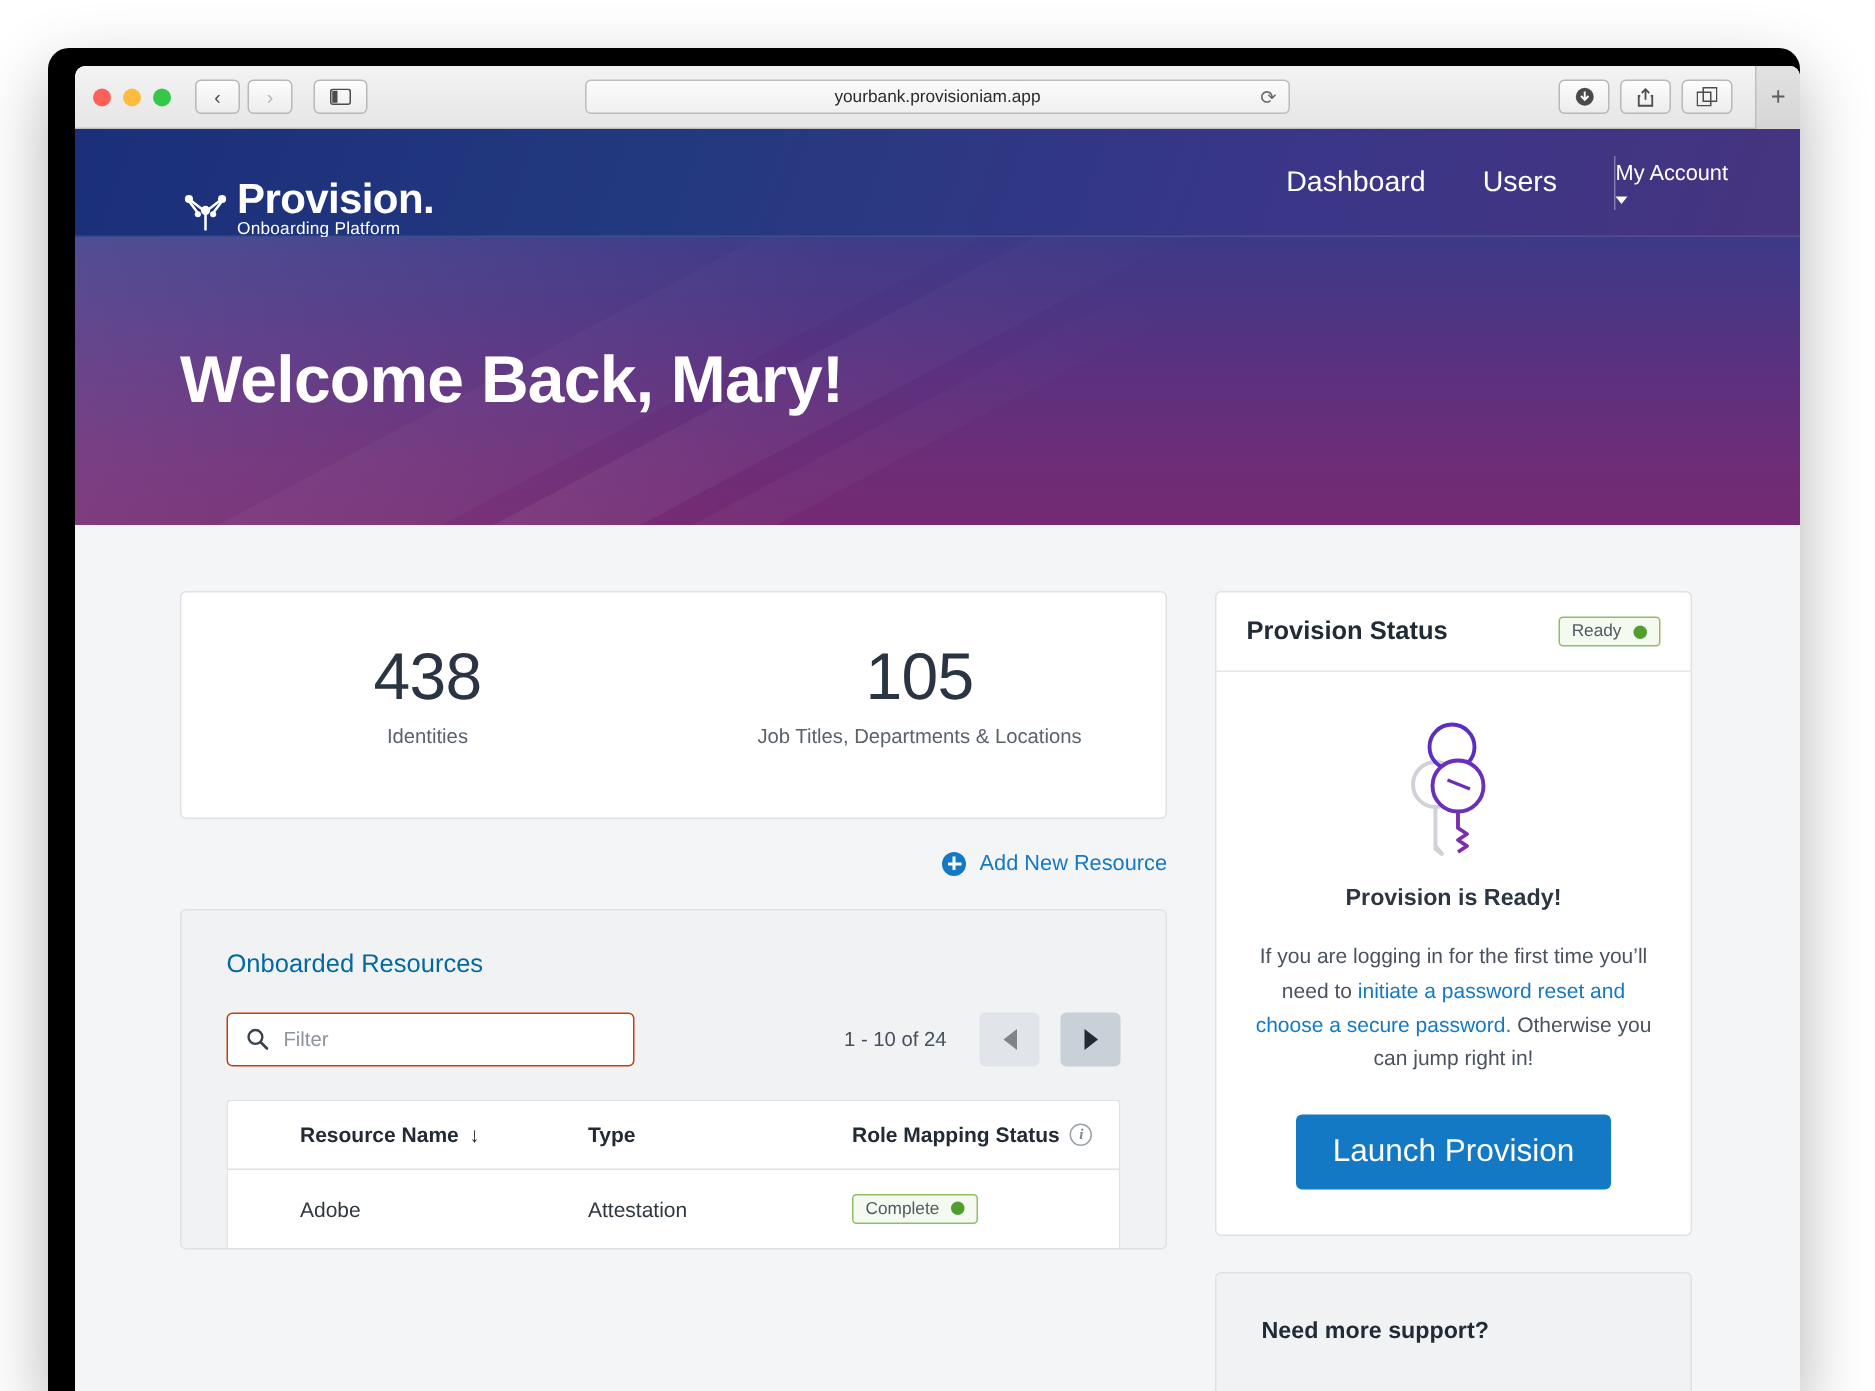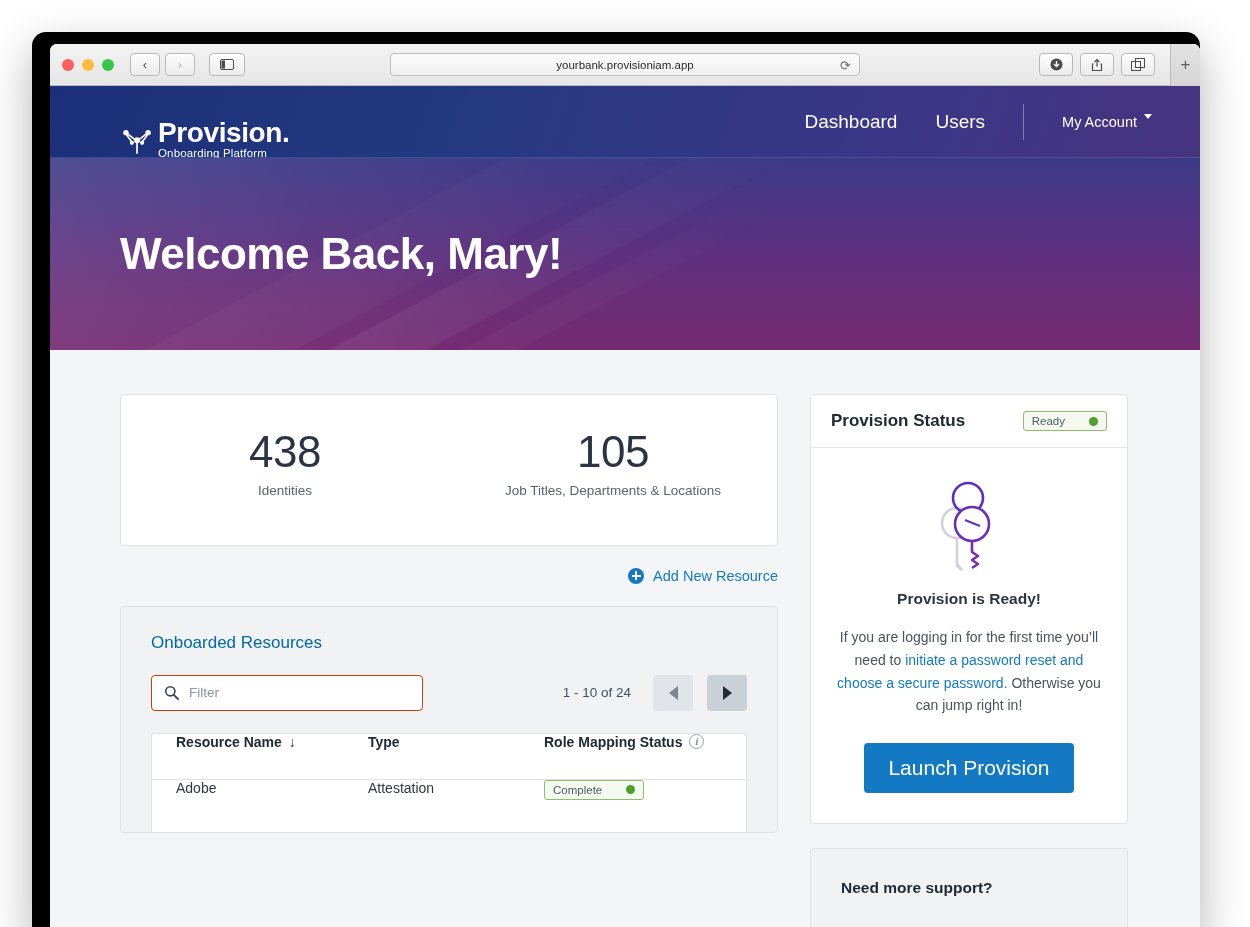--- a/index.html
+++ b/index.html
@@ -109,22 +109,22 @@
   .nav a {
     color: #ffffff; text-decoration: none;
     font-size: 19px; margin-left: 38px;
   }
   .nav-sep {
     width: 1px; height: 36px;
     background: rgba(255,255,255,0.35);
     margin-left: 38px;
   }
   .account {
-    color: #ffffff; font-size: 14.5px; margin-left: 38px;
-    display: flex; align-items: flex-start; gap: 7px;
+    color: #ffffff; font-size: 14.5px; 
+    display: flex; align-items: flex-start; gap: 7px; flex-direction: column;
   }
   .caret {
     width: 0; height: 0;
     border-left: 4.5px solid transparent;
     border-right: 4.5px solid transparent;
     border-top: 5px solid #ffffff;
   }
 
   
   .hero {
@@ -248,39 +248,39 @@
   .tri-l { width:0;height:0;border-top:7px solid transparent;border-bottom:7px solid transparent;border-right:9px solid #7d848c; }
   .tri-r { width:0;height:0;border-top:7px solid transparent;border-bottom:7px solid transparent;border-left:9px solid #222a33; }
 
   .tbl {
     background: #ffffff;
     border: 1px solid #dfe1e4;
     border-bottom: none;
     border-radius: 3px 3px 0 0;
     width: 100%;
   }
-  .tr { display: flex; align-items: flex-start; }
+  .tr { display: flex; align-items: center; padding-left: 24px; }
   .tr.head { height: 46px; border-bottom: 1px solid #dfe1e4; }
   .tr.row  { height: 52px; }
   .th, .td { padding: 0 0 0 24px; font-size: 14px; }
   .c1 { width: 192px; }
   .c2 { width: 176px; }
   .c3 { flex: 1; }
   .th { font-weight: 700; color: #212b36; display: flex; align-items: center; gap: 7px; }
   .td { color: #2f3840; }
   .sort-arrow { font-size: 14px; color: #212b36; }
   .info-icon {
     width: 15px; height: 15px; border-radius: 50%;
     border: 1px solid #9aa1a9; color: #7d858d;
     font-size: 10px; font-style: italic;
     display: flex; align-items: center; justify-content: center;
     font-family: "Liberation Serif", serif;
   }
   .badge {
-    display: inline-flex; align-items: center; gap: 24px;
+    display: inline-flex; align-items: center; gap: 8px;
     border: 1px solid #8fbd6a; border-radius: 3px;
     background: #f4faf0;
     padding: 3px 8px; font-size: 11.5px; color: #4e5a63;
   }
   .badge .bdot {
     width: 9px; height: 9px; border-radius: 50%; background: #4f9e2f;
   }
 
   
   .status-head {

